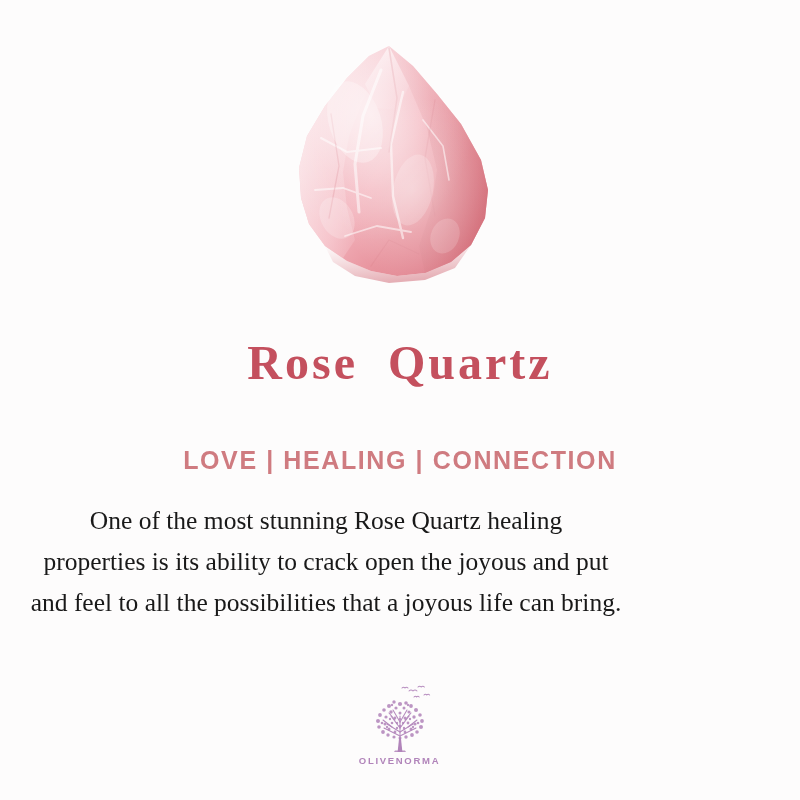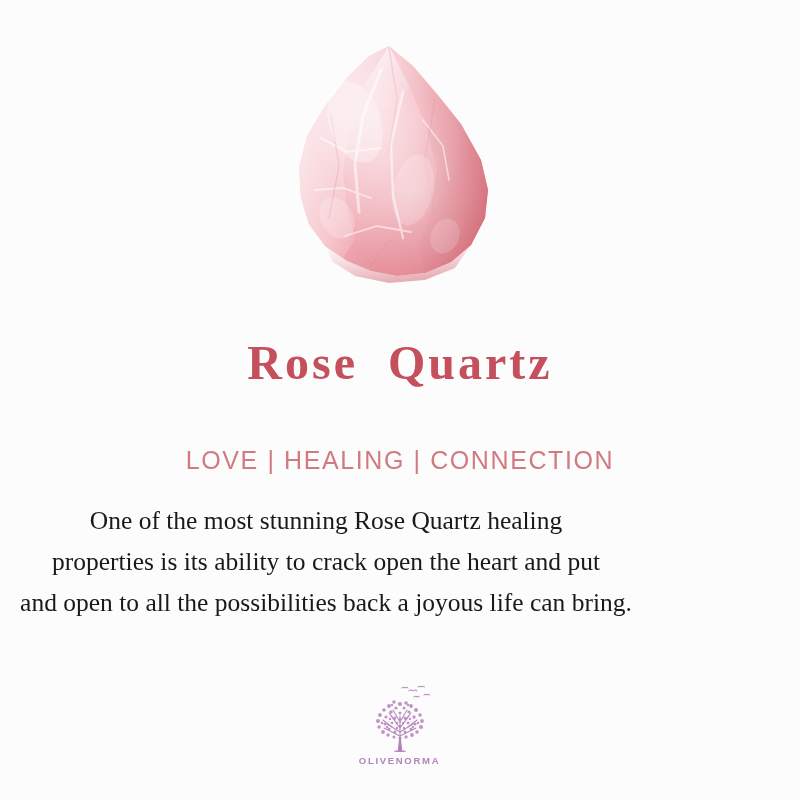--- a/index.html
+++ b/index.html
@@ -57,21 +57,21 @@
   }
 
   
   .subtitle {
     position: absolute;
     top: 446px;
     left: 0;
     width: 800px;
     text-align: center;
     font-family: "Liberation Sans", "DejaVu Sans", sans-serif;
-    font-weight: 400;
+    font-weight: 700;
     font-size: 25px;
     letter-spacing: 1.6px;
     color: #cf7b80;
     white-space: pre;
   }
 
   
   .body-copy {
     position: absolute;
     top: 500px;
@@ -208,22 +208,22 @@
                L22 96 L40 66 L62 38 L84 16 Z" fill="url(#gGlow2)"></path>
     </svg>
   </div>
 
   <div class="title">Rose  Quartz</div>
 
   <div class="subtitle">LOVE | HEALING | CONNECTION</div>
 
   <div class="body-copy">
     <span class="line">One of the most stunning Rose Quartz healing</span>
-    <span class="line">properties is its ability to crack open the heart and put</span>
-    <span class="line">and open to all the possibilities back a joyous life can bring.</span>
+    <span class="line">properties is its ability to crack open the joyous and put</span>
+    <span class="line">and feel to all the possibilities that a joyous life can bring.</span>
   </div>
 
   <div class="brand">
     <svg class="brand-mark" width="78" height="72" viewBox="0 0 78 72">
       <g fill="#b184ba">
 
         <g opacity="0.85">
           <circle cx="39" cy="22" r="2.1"></circle>
             <circle cx="33" cy="20" r="1.7"></circle>
           <circle cx="45" cy="21" r="1.8"></circle>

